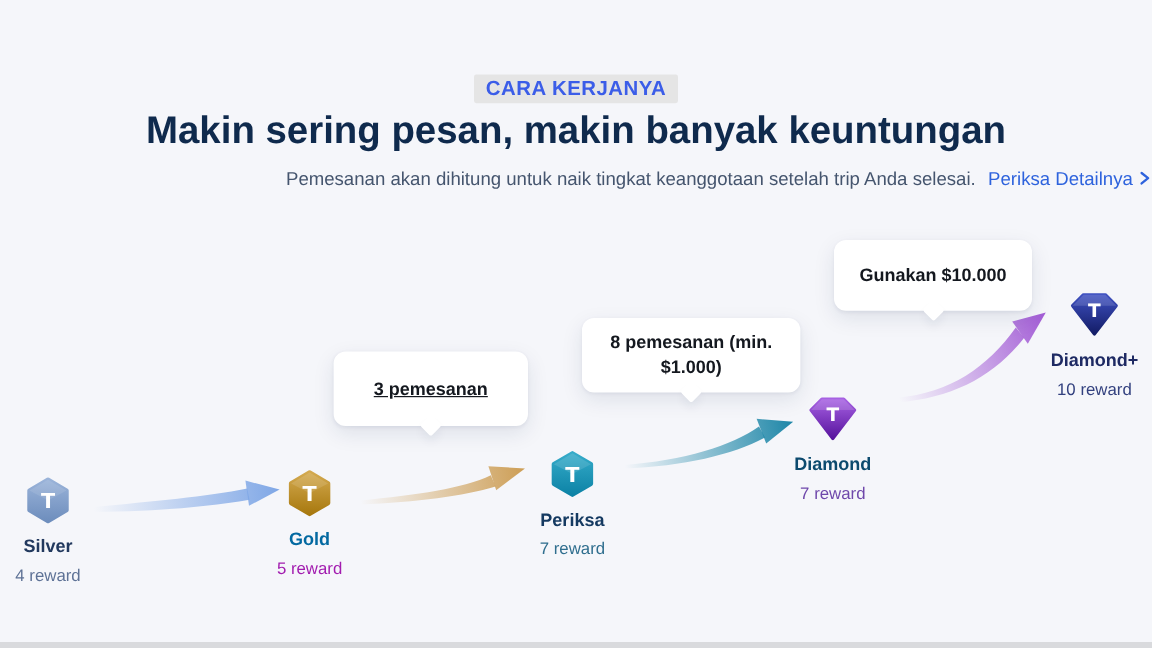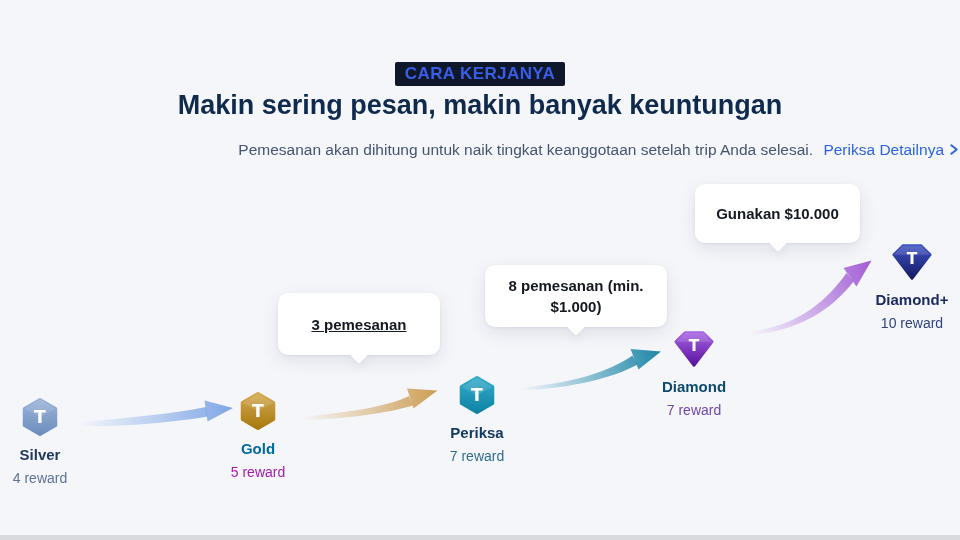--- a/index.html
+++ b/index.html
@@ -5,27 +5,27 @@
   html,body{margin:0;padding:0;background:#f5f6fa;}
   #app{
     position:relative;width:960px;height:540px;overflow:hidden;
     background:#f5f6fa;
     font-family:"Liberation Sans","DejaVu Sans",sans-serif;
   }
   .eyebrow{
     position:absolute;left:0;top:62px;width:100%;text-align:center;
   }
   .eyebrow span{
-    display:inline-block;background:#0f172a;color:#3b5de8;
+    display:inline-block;background:#e5e5e5;color:#3b5de8;
     font-size:17px;font-weight:800;letter-spacing:.4px;
     padding:2px 10px;border-radius:2px;
   }
   .title{
     position:absolute;left:0;top:90px;width:100%;text-align:center;
-    font-size:27px;font-weight:800;color:#0f2a4d;
+    font-size:32px;font-weight:800;color:#0f2a4d;
   }
   .subtitle-row{
     position:absolute;left:0;top:141px;width:100%;text-align:right;
     font-size:15.5px;color:#45556e;
   }
   .subtitle-row .link{
     color:#2e63dd;cursor:pointer;margin-left:6px;font-weight:500;text-decoration:none;
   }
   .subtitle-row .chev{vertical-align:-1px;margin-left:3px;}
   
@@ -37,21 +37,21 @@
     padding:0 14px;box-sizing:border-box;z-index:3;
   }
   .tooltip::after{
     content:"";position:absolute;left:50%;bottom:-6px;width:13px;height:13px;
     background:#fff;transform:translateX(-50%) rotate(45deg);border-radius:2px;
     box-shadow:4px 4px 8px rgba(15,41,77,.05);
   }
   .tt1{left:60px;top:308px;width:162px;height:60px;}
   .tt2{left:278px;top:293px;width:162px;height:62px;text-decoration:underline;}
   .tt3{left:485px;top:265px;width:182px;height:62px;}
-  .tt4{left:695px;top:184px;width:165px;height:59px;}
+  .tt4{left:695px;top:200px;width:165px;height:59px;}
   
   .tier{position:absolute;text-align:center;z-index:2;}
   .tier .name{font-size:15px;font-weight:600;margin-top:5px;}
   .tier .reward{font-size:14px;margin-top:7px;}
   .tier-silver{left:-2px;top:397px;width:84px;}
   .tier-silver .name{color:#22395e;}
   .tier-silver .reward{color:#5e7296;}
   .tier-gold{left:213px;top:391px;width:90px;}
   .tier-gold .name{color:#0369a1;}
   .tier-gold .reward{color:#a21caf;}

